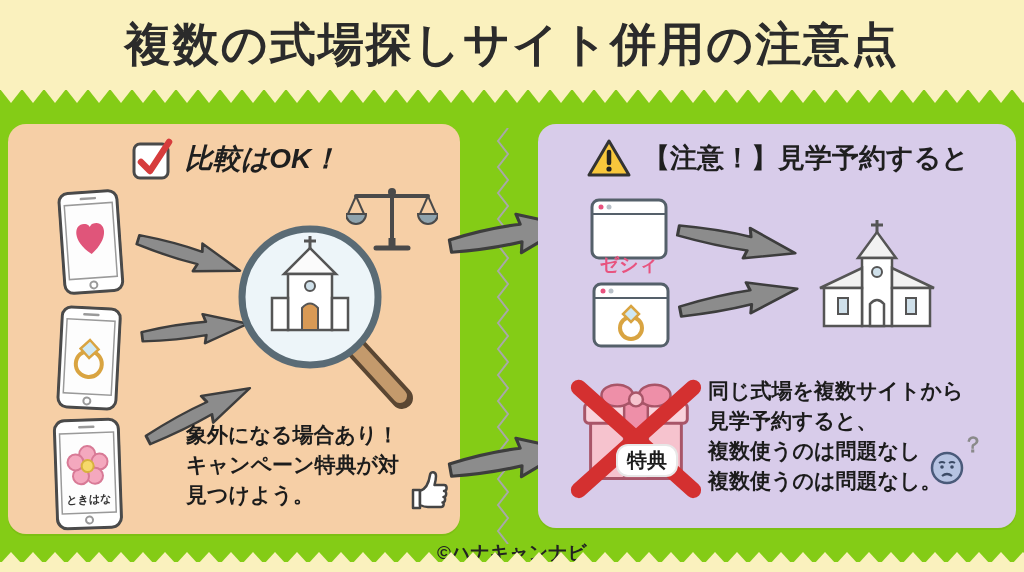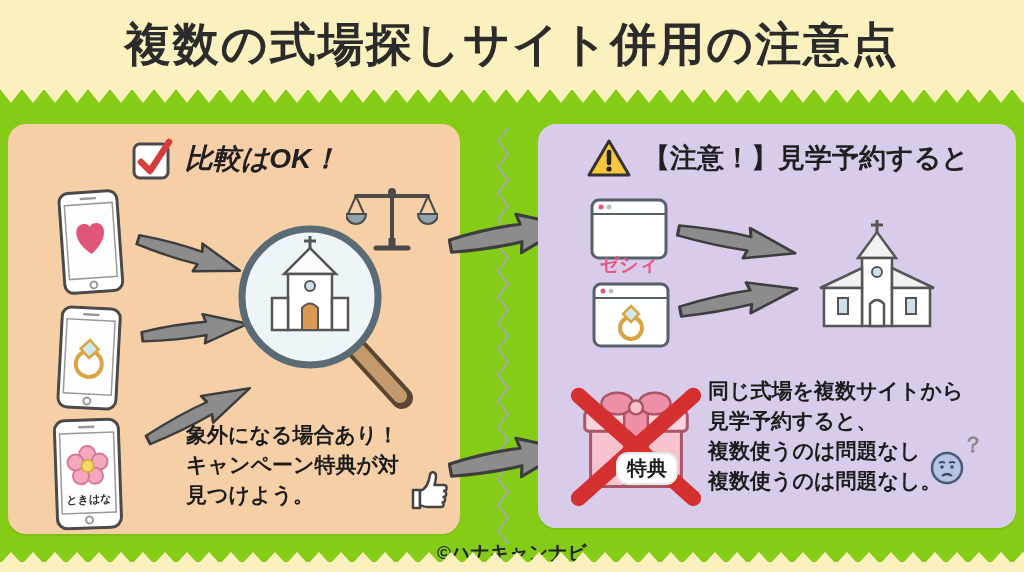--- a/index.html
+++ b/index.html
@@ -221,21 +221,21 @@
       <polygon points="10,72 52,72 52,52" fill="#f2f2f2" stroke="#555" stroke-width="2.5"></polygon>
       <rect x="14" y="72" width="38" height="38" fill="#fff" stroke="#555" stroke-width="2.5"></rect>
       <polygon points="124,72 82,72 82,52" fill="#f2f2f2" stroke="#555" stroke-width="2.5"></polygon>
       <rect x="82" y="72" width="38" height="38" fill="#fff" stroke="#555" stroke-width="2.5"></rect>
       <path d="M60 110 L60 88 Q67 80 74 88 L74 110 Z" fill="#fff" stroke="#555" stroke-width="2.5"></path>
       <circle cx="67" cy="56" r="5" fill="#cfe0ea" stroke="#555" stroke-width="2"></circle>
       <rect x="28" y="82" width="10" height="16" fill="#cfe0ea" stroke="#555" stroke-width="2"></rect>
       <rect x="96" y="82" width="10" height="16" fill="#cfe0ea" stroke="#555" stroke-width="2"></rect>
     </svg>
 
-    <div class="abs" style="left:22px; top:244px;">
+    <div class="abs" style="left:22px; top:236px;">
       <svg width="150" height="148" viewBox="0 0 150 150">
         <rect x="30" y="62" width="92" height="58" rx="4" fill="#F6C3CE" stroke="#A85568" stroke-width="3"></rect>
         <rect x="24" y="44" width="104" height="20" rx="4" fill="#F9D2DB" stroke="#A85568" stroke-width="3"></rect>
         <rect x="64" y="44" width="24" height="76" fill="#EE8FA8" stroke="#A85568" stroke-width="2.5"></rect>
         <ellipse cx="57" cy="36" rx="16" ry="11" fill="#EE8FA8" stroke="#A85568" stroke-width="2.5"></ellipse>
         <ellipse cx="95" cy="36" rx="16" ry="11" fill="#EE8FA8" stroke="#A85568" stroke-width="2.5"></ellipse>
         <circle cx="76" cy="40" r="7" fill="#F6C3CE" stroke="#A85568" stroke-width="2.5"></circle>
         <g>
           <line x1="18" y1="28" x2="134" y2="132" stroke="#D43030" stroke-width="16" stroke-linecap="round"></line>
           <line x1="134" y1="28" x2="18" y2="132" stroke="#D43030" stroke-width="16" stroke-linecap="round"></line>

